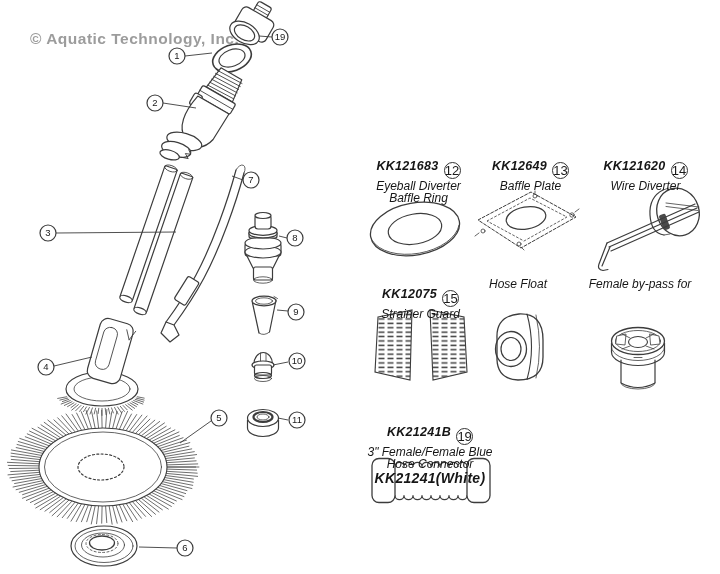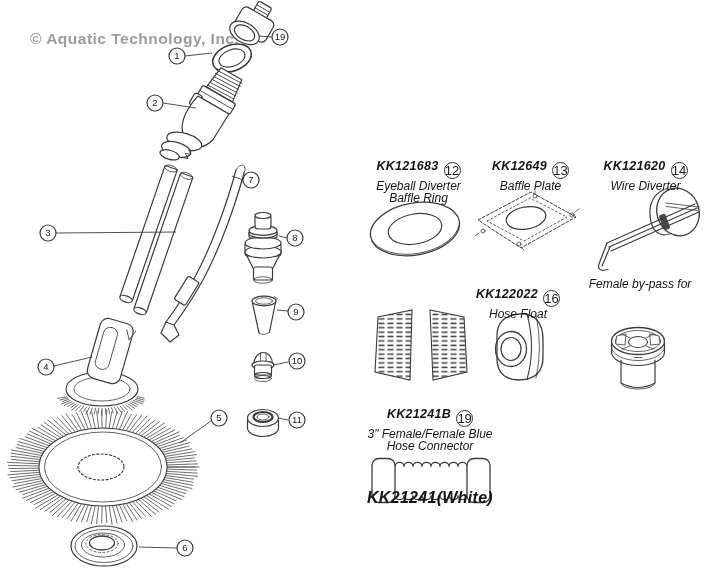--- a/index.html
+++ b/index.html
@@ -21,21 +21,21 @@
   .dsh{stroke-dasharray:2,2.3;}
   .dsh2{stroke-dasharray:3,1.8;}
   #bristles line,#fringe4 line{stroke:#3d3d3d;stroke-width:.75;}
   .co circle{fill:#fff;stroke:#3c3c3c;stroke-width:1.2;}
   .co line{stroke:#3c3c3c;stroke-width:.9;}
   .co text{font-family:"Liberation Sans",sans-serif;font-size:9.5px;fill:#1a1a1a;text-anchor:middle;}
   
   .part-label{position:absolute;text-align:center;font-style:italic;color:#161616;}
   .pn-row{display:flex;align-items:center;justify-content:center;gap:5px;}
   .pn{font-weight:bold;font-size:12.5px;letter-spacing:.3px;white-space:nowrap;}
-  .pn.alt{font-size:16px;margin-top:37px;}
+  .pn.alt{font-size:14px;}
   .badge{
     display:inline-block;width:15px;height:15px;border:1.2px solid #333;border-radius:50%;
     font-size:13px;line-height:15px;font-style:normal;font-weight:normal;color:#1a1a1a;
     text-align:center;flex:0 0 auto;transform:translateY(-2px);margin-top:13px;
   }
   .desc{font-size:12px;line-height:11.5px;white-space:nowrap;}
 </style>
 </head>
 <body>
 
@@ -470,34 +470,37 @@
   </div>
 
   <div class="part-label" style="left:583px;top:151px;width:125px;">
     <div class="pn-row">
       <span class="pn">KK121620</span>
       <span class="badge">14</span>
     </div>
     <div class="desc">Wire Diverter</div>
   </div>
 
+  <div class="part-label" style="left:358px;top:279px;width:125px;">
+    <div class="pn-row">
+      <span class="pn">KK12075</span>
+      <span class="badge">15</span>
+    </div>
+    <div class="desc">Strainer Guard</div>
+  </div>
 
   <div class="part-label" style="left:458px;top:279px;width:120px;">
-    <div class="pn-row">
-      <span class="pn">KK122022</span>
-      <span class="badge">16</span>
-    </div>
     <div class="desc">Hose Float</div>
   </div>
 
   <div class="part-label" style="left:565px;top:279px;width:150px;">
     <div class="desc">Female by-pass for</div>
   </div>
 
-  <div class="part-label" style="left:360px;top:399px;width:140px;">
+  <div class="part-label" style="left:360px;top:417px;width:140px;">
     <div class="pn-row">
       <span class="pn">KK21241B</span>
       <span class="badge">19</span>
     </div>
     <div class="desc">3" Female/Female Blue</div>
     <div class="desc">Hose Connector</div>
     <div class="pn alt">KK21241(White)</div>
   </div>
 
 </div>

